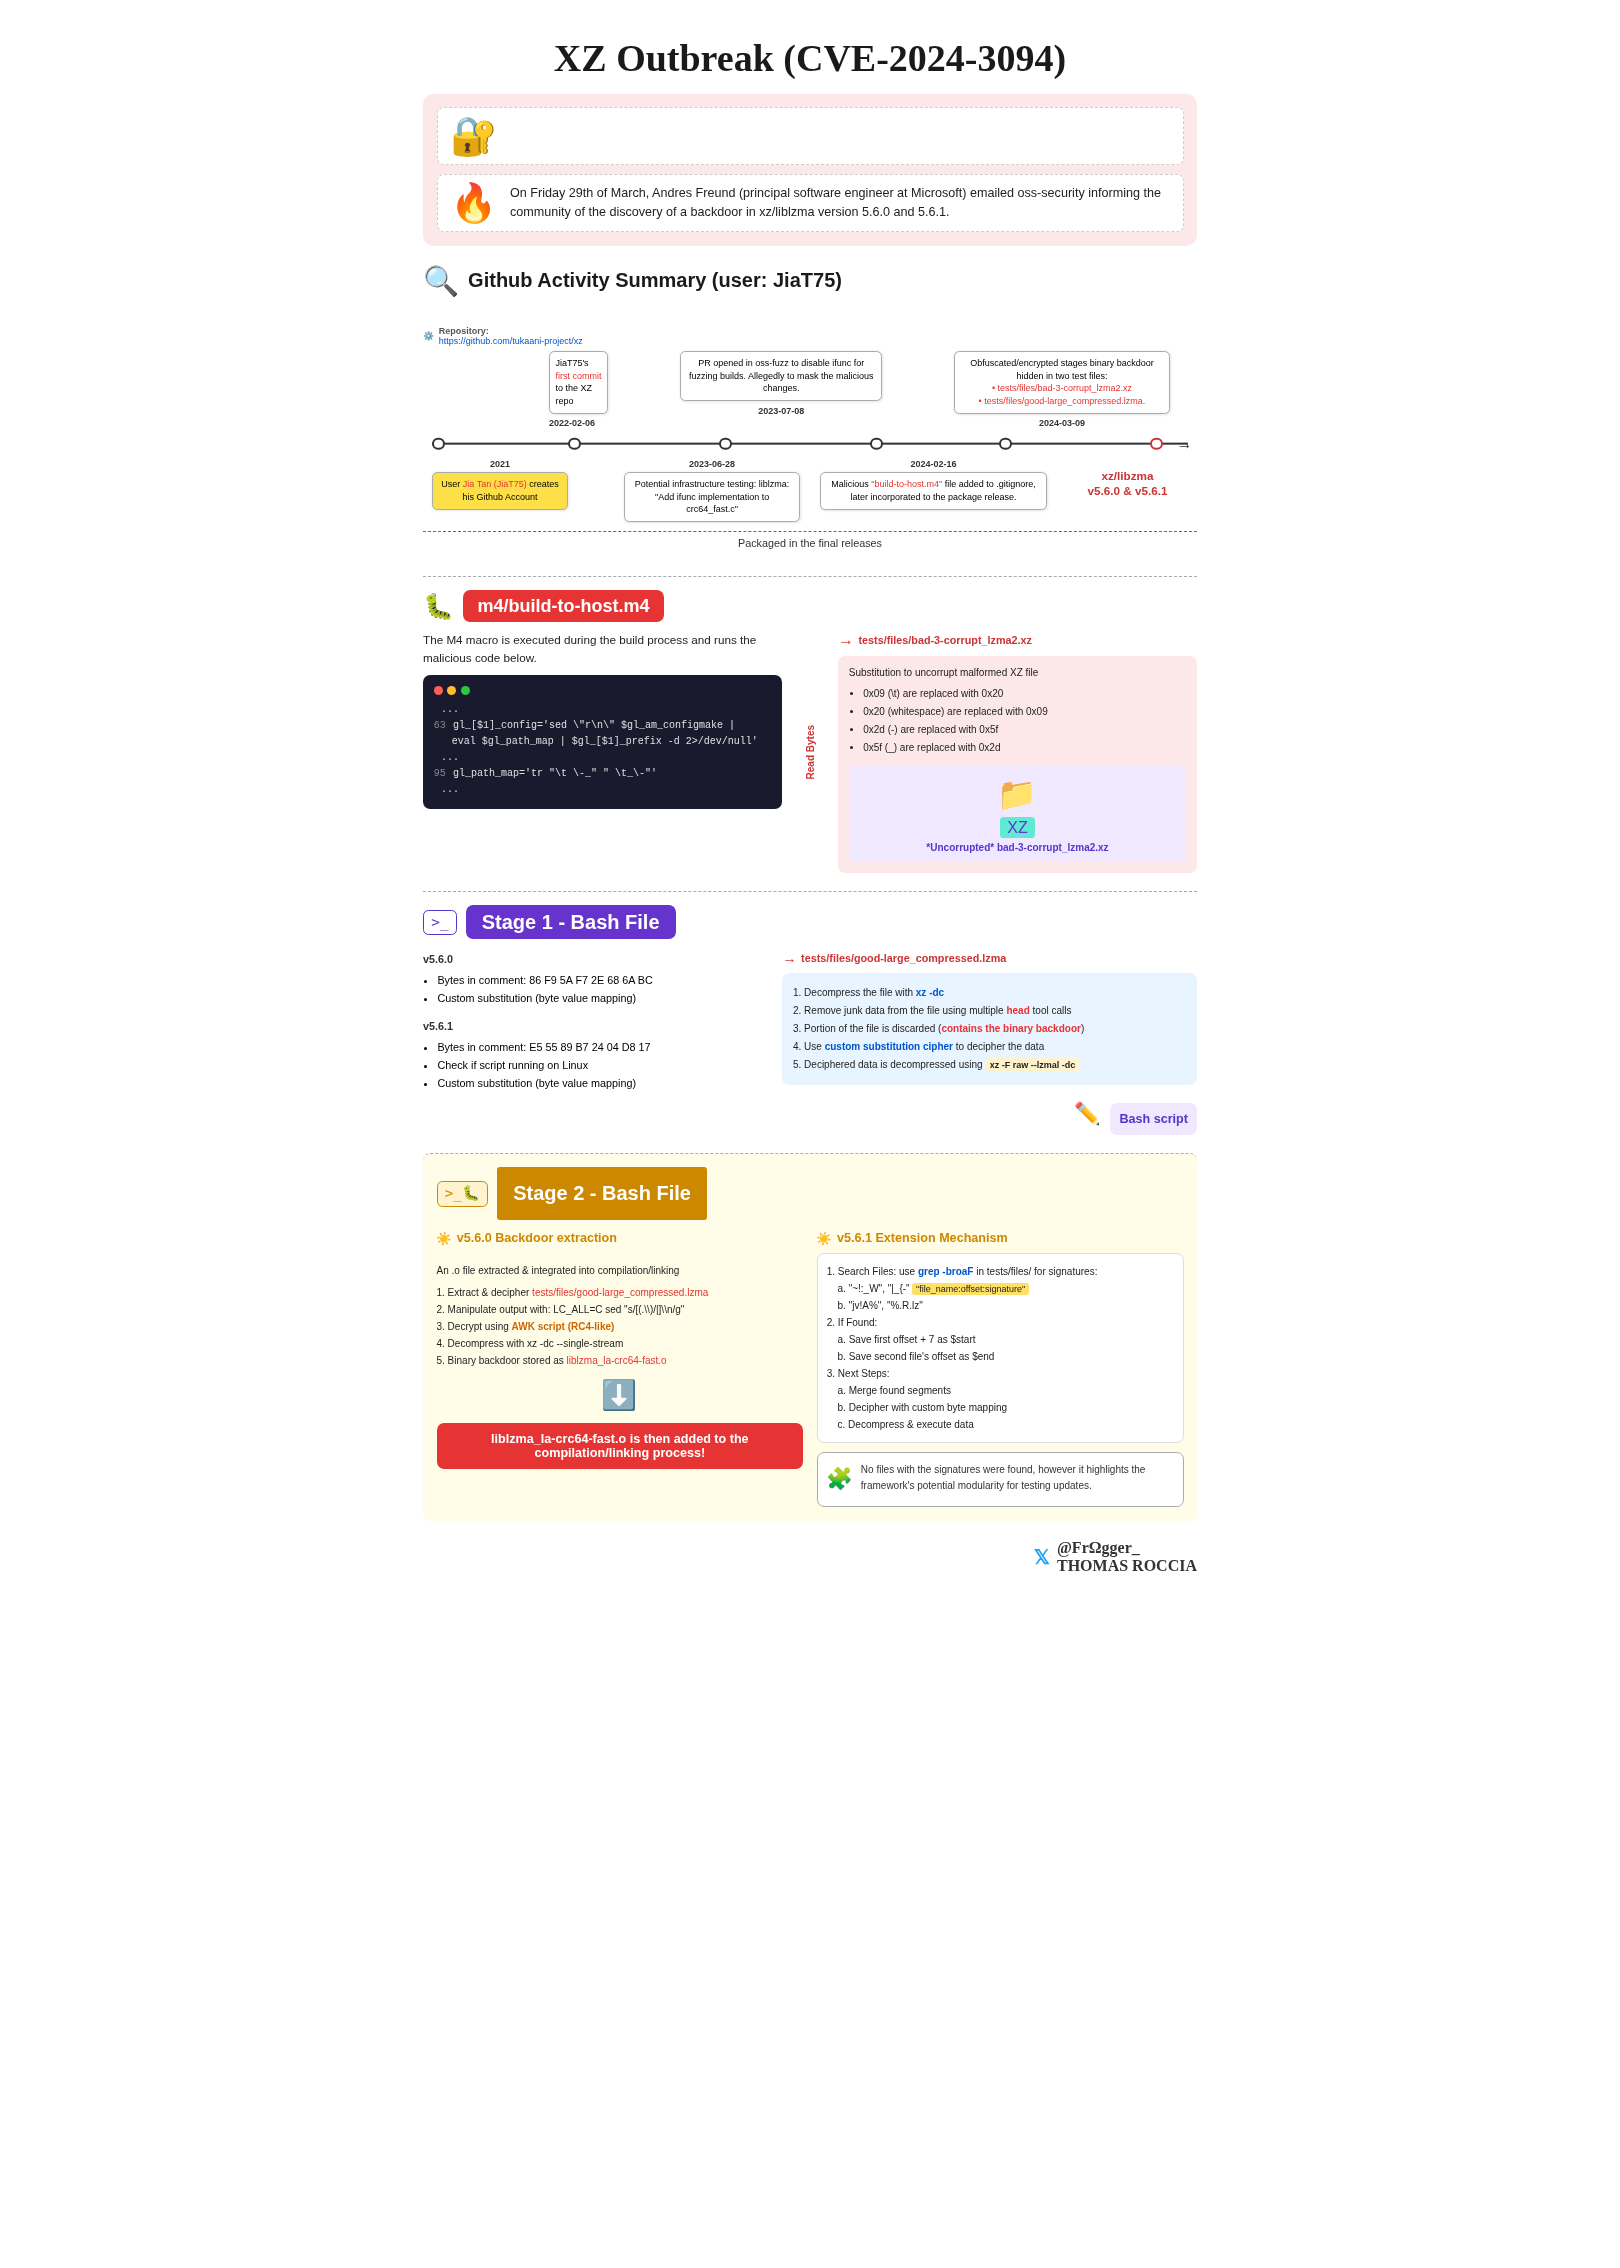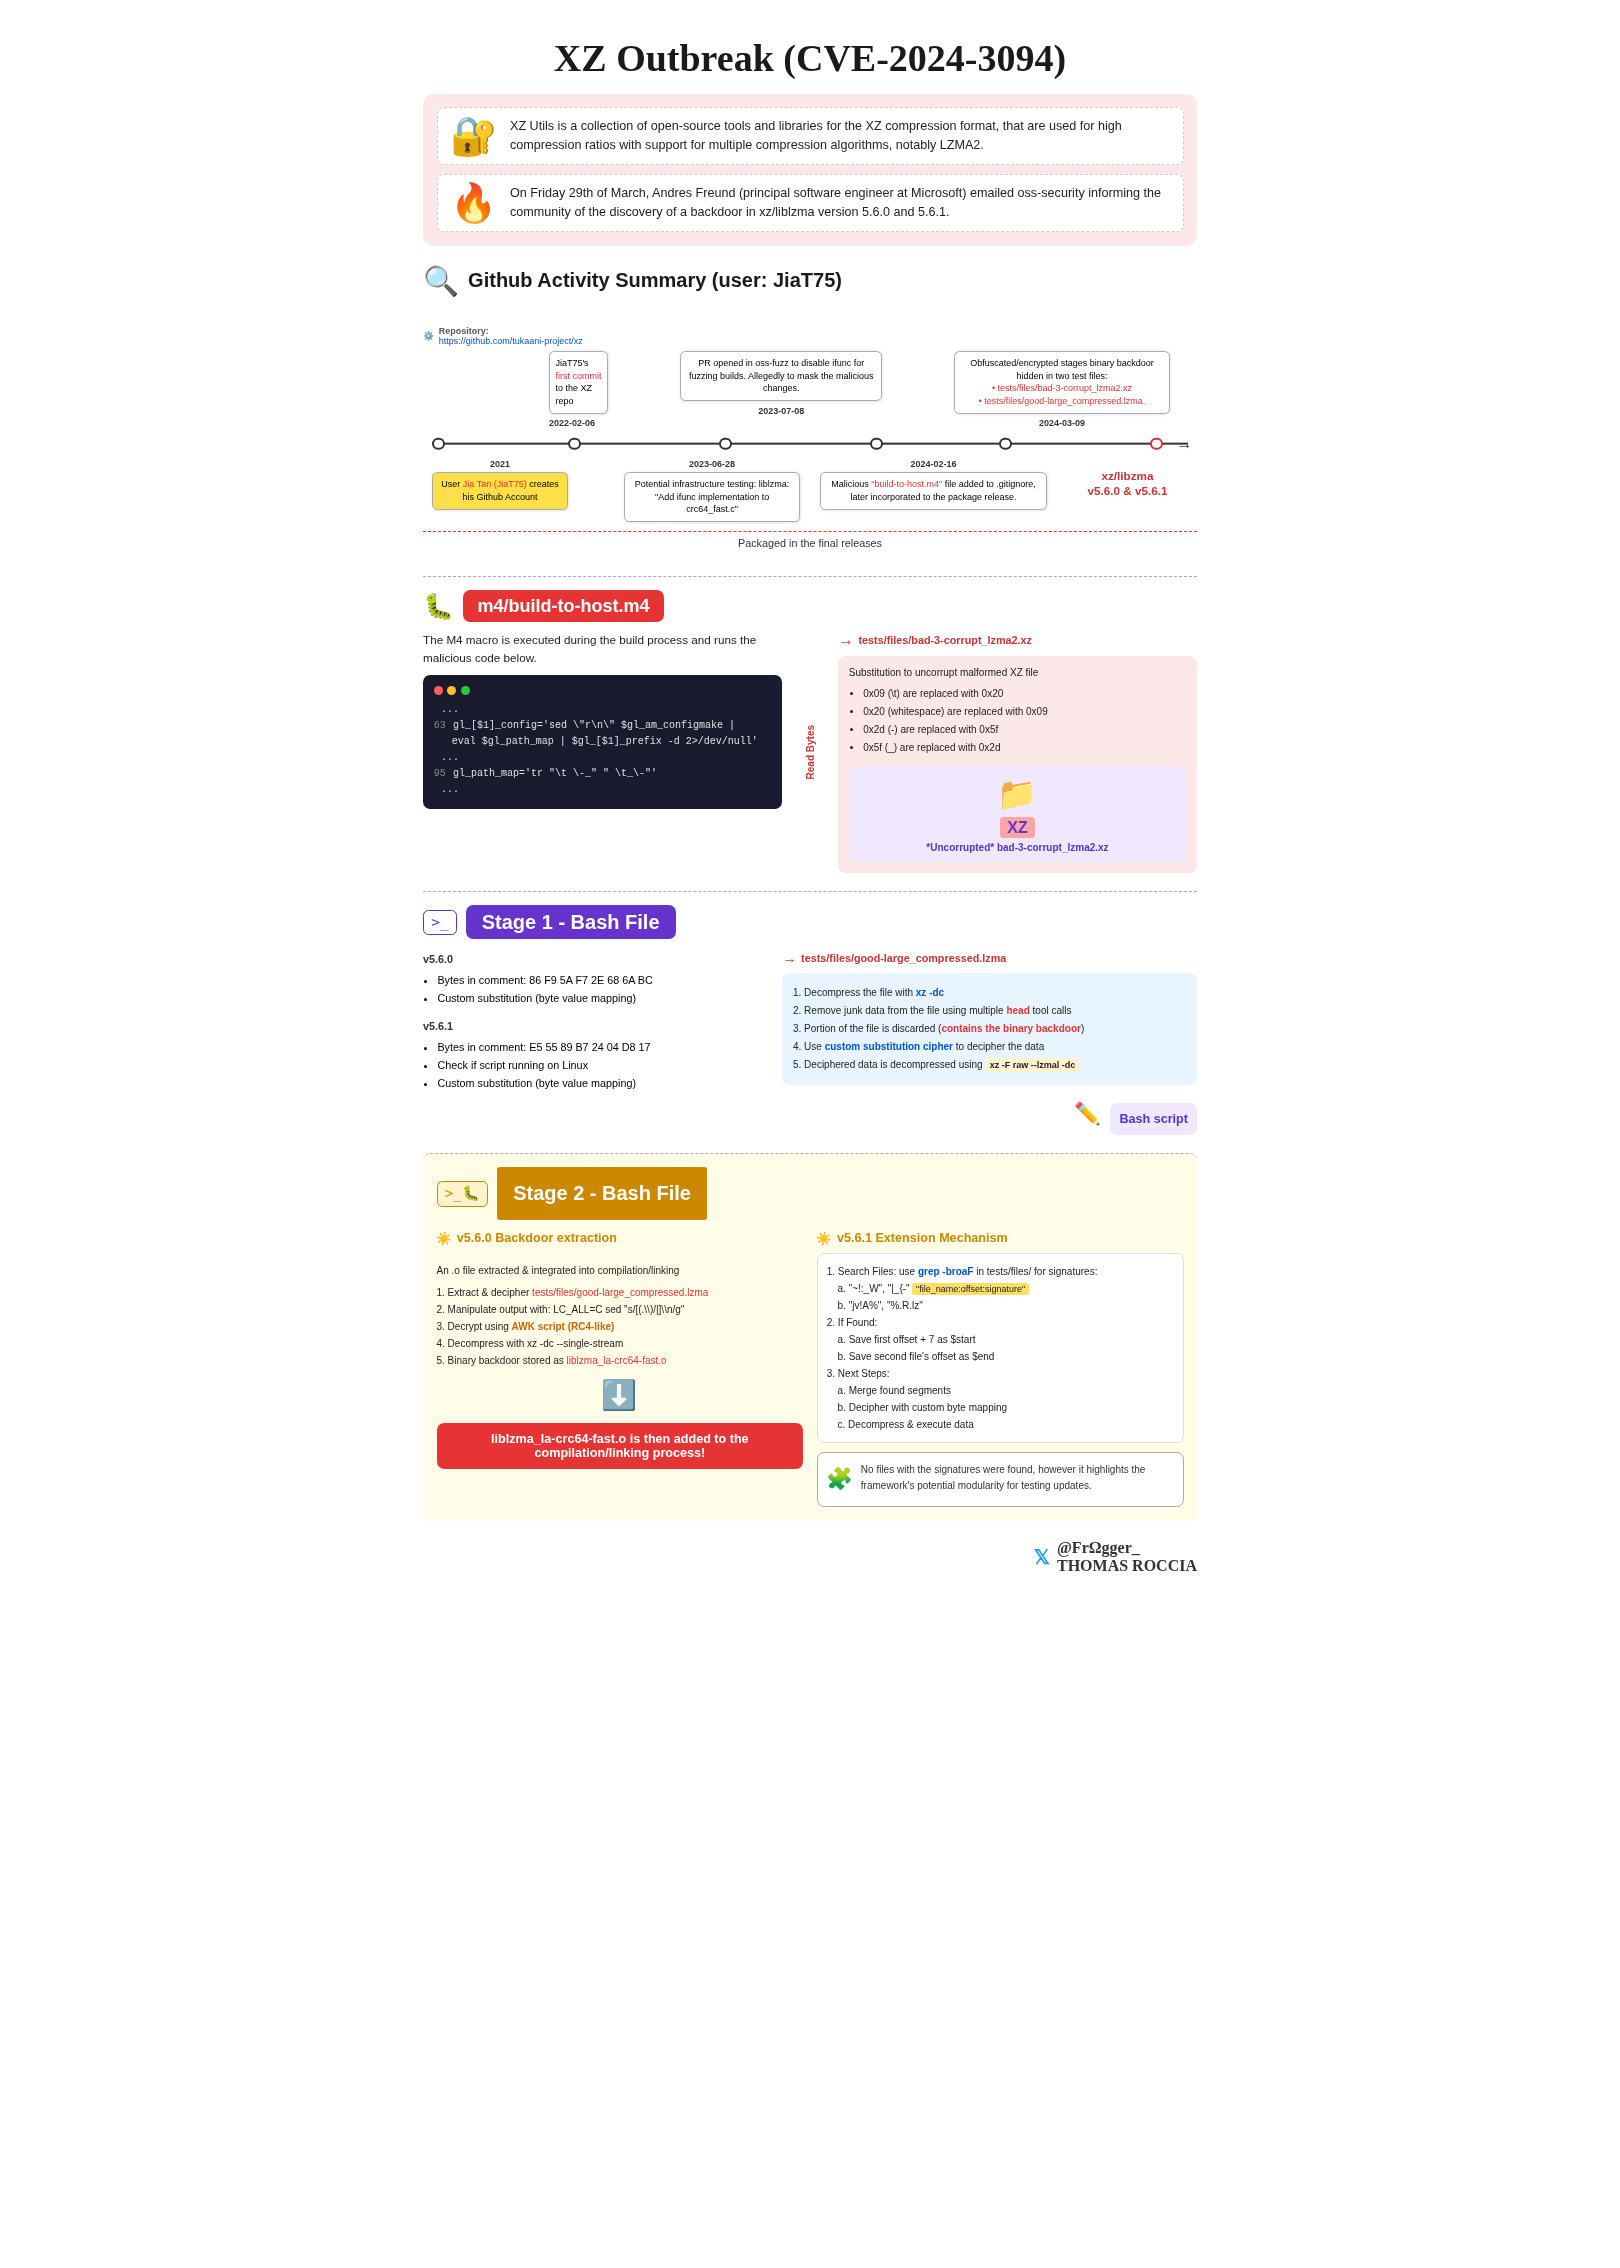--- a/index.html
+++ b/index.html
@@ -322,21 +322,20 @@
     }
   </style>
 </head>
 <body>
 
 <h1 class="main-title">XZ Outbreak (CVE-2024-3094)</h1>
 
 <div class="intro-section">
   <div class="intro-row">
     <div class="intro-icon">🔐</div>
-    <div class="intro-text">XZ Utils is a collection of open-source tools and libraries for the XZ compression format, that are used for high compression ratios with support for multiple compression algorithms, notably LZMA2.</div>
   </div>
   <div class="intro-row">
     <div class="intro-icon">🔥</div>
     <div class="intro-text">On Friday 29th of March, Andres Freund (principal software engineer at Microsoft) emailed oss-security informing the community of the discovery of a backdoor in xz/liblzma version 5.6.0 and 5.6.1.</div>
   </div>
 </div>
 
 <div class="github-section">
   <div class="section-title">
     <span class="icon-circle">🔍</span>
@@ -461,21 +460,21 @@
       <div class="corrupt-box">
         <div class="corrupt-desc">Substitution to uncorrupt malformed XZ file</div>
         <ul class="corrupt-list">
           <li>0x09 (\t) are replaced with 0x20</li>
           <li>0x20 (whitespace) are replaced with 0x09</li>
           <li>0x2d (-) are replaced with 0x5f</li>
           <li>0x5f (_) are replaced with 0x2d</li>
         </ul>
         <div class="xz-file-box">
           <div style="font-size:32px; color:#8833cc;">📁</div>
-          <div style="font-size:16px; font-weight:700; color:#6633cc; background:#fca5a5; display:inline-block; padding:1.8px 7.2px; border-radius:3.6px; margin:3.6px 0;text-align:right;">XZ</div>
+          <div style="font-size:16px; font-weight:400; color:#6633cc; background:#5eead4; display:inline-block; padding:1.8px 7.2px; border-radius:3.6px; margin:3.6px 0;text-align:right;">XZ</div>
           <div style="font-size:10px; font-weight:700; color:#5533cc;">*Uncorrupted* bad-3-corrupt_lzma2.xz</div>
         </div>
       </div>
     </div>
   </div>
 </div>
 
 <div class="stage-section">
   <div class="stage-header">
     <div class="stage-terminal-icon">&gt;_</div>

